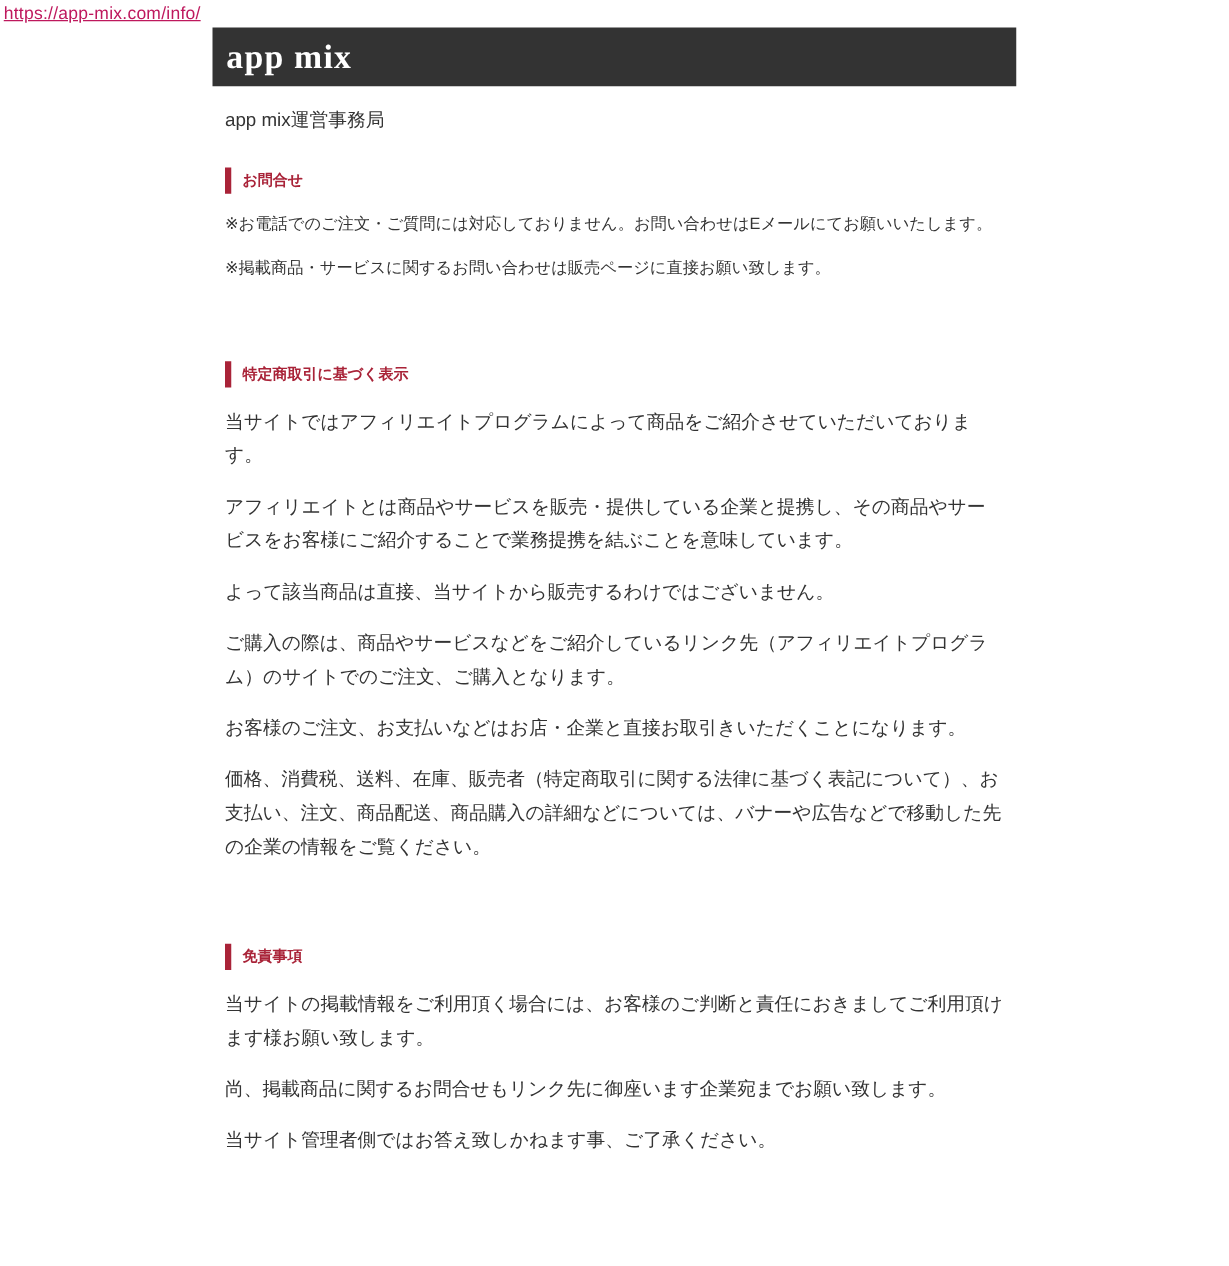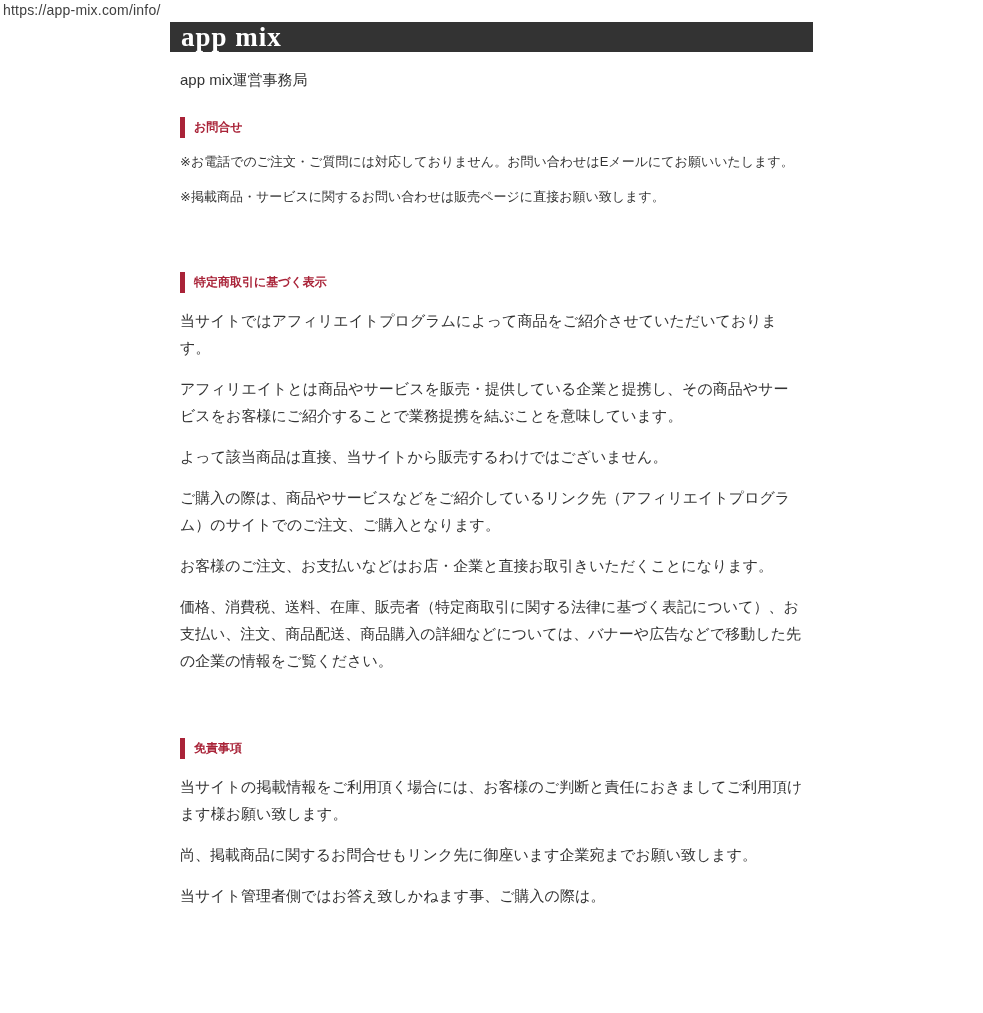--- a/index.html
+++ b/index.html
@@ -15,31 +15,32 @@
     background:#ffffff;
     font-family:"Liberation Sans","DejaVu Sans",sans-serif;
     position:relative;
     color:#333;
   }
   .url-label{
     position:absolute;
     top:2px;
     left:3px;
     font-size:14px;
-    color:#404040;
+    color:#be185d;
     letter-spacing:0.2px;
+    text-decoration:underline;
   }
   .container{
     width:643px;
     margin:0 auto;
     padding-top:22px;
   }
   .site-header{
     background:var(--header-bg);
-    height:30px;
+    height:47px;
     display:flex;
     align-items:center;
   }
   .logo{
     color:#ffffff;
     font-family:"Liberation Serif","DejaVu Serif",serif;
     font-weight:bold;
     font-size:27px;
     padding-left:11px;
     letter-spacing:1px;
@@ -91,18 +92,18 @@
       <p>よって該当商品は直接、当サイトから販売するわけではございません。</p>
       <p>ご購入の際は、商品やサービスなどをご紹介しているリンク先（アフィリエイトプログラム）のサイトでのご注文、ご購入となります。</p>
       <p>お客様のご注文、お支払いなどはお店・企業と直接お取引きいただくことになります。</p>
       <p>価格、消費税、送料、在庫、販売者（特定商取引に関する法律に基づく表記について）、お支払い、注文、商品配送、商品購入の詳細などについては、バナーや広告などで移動した先の企業の情報をご覧ください。</p>
     </section>
 
     <section>
       <h2 class="section-heading spaced">免責事項</h2>
       <p>当サイトの掲載情報をご利用頂く場合には、お客様のご判断と責任におきましてご利用頂けます様お願い致します。</p>
       <p>尚、掲載商品に関するお問合せもリンク先に御座います企業宛までお願い致します。</p>
-      <p>当サイト管理者側ではお答え致しかねます事、ご購入の際は。</p>
+      <p>当サイト管理者側ではお答え致しかねます事、ご了承ください。</p>
     </section>
 
   </main>
 
 </div>
 
 </body></html>

